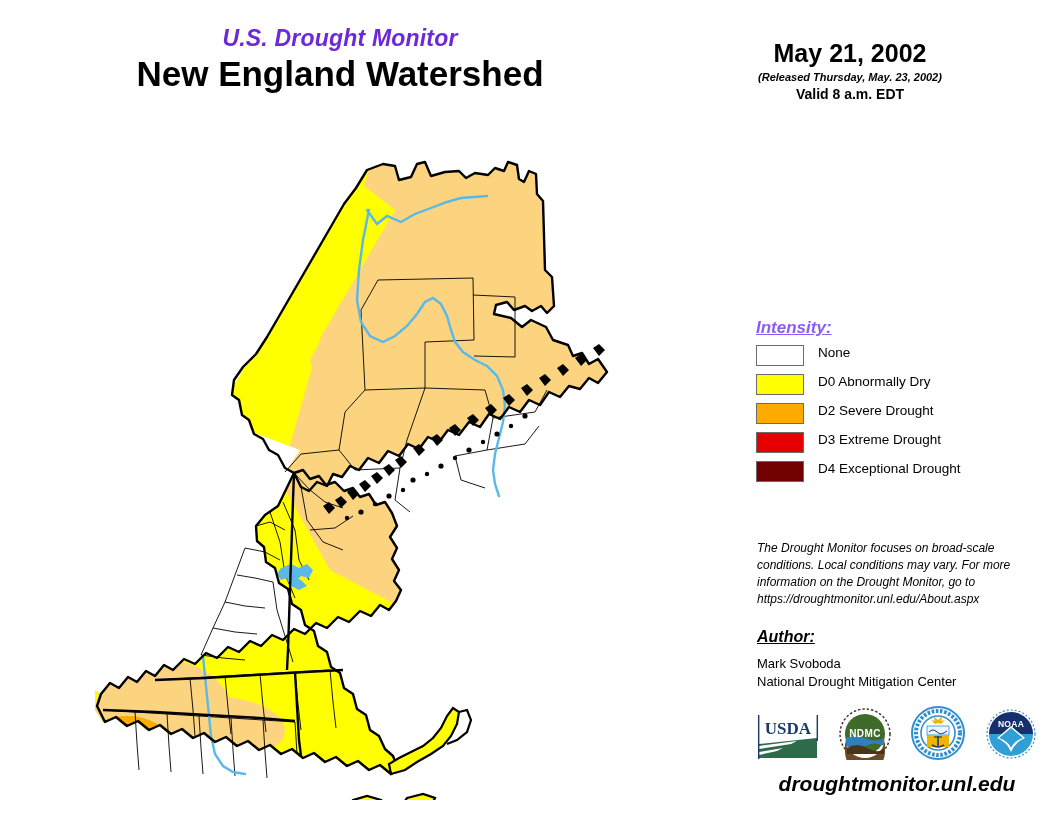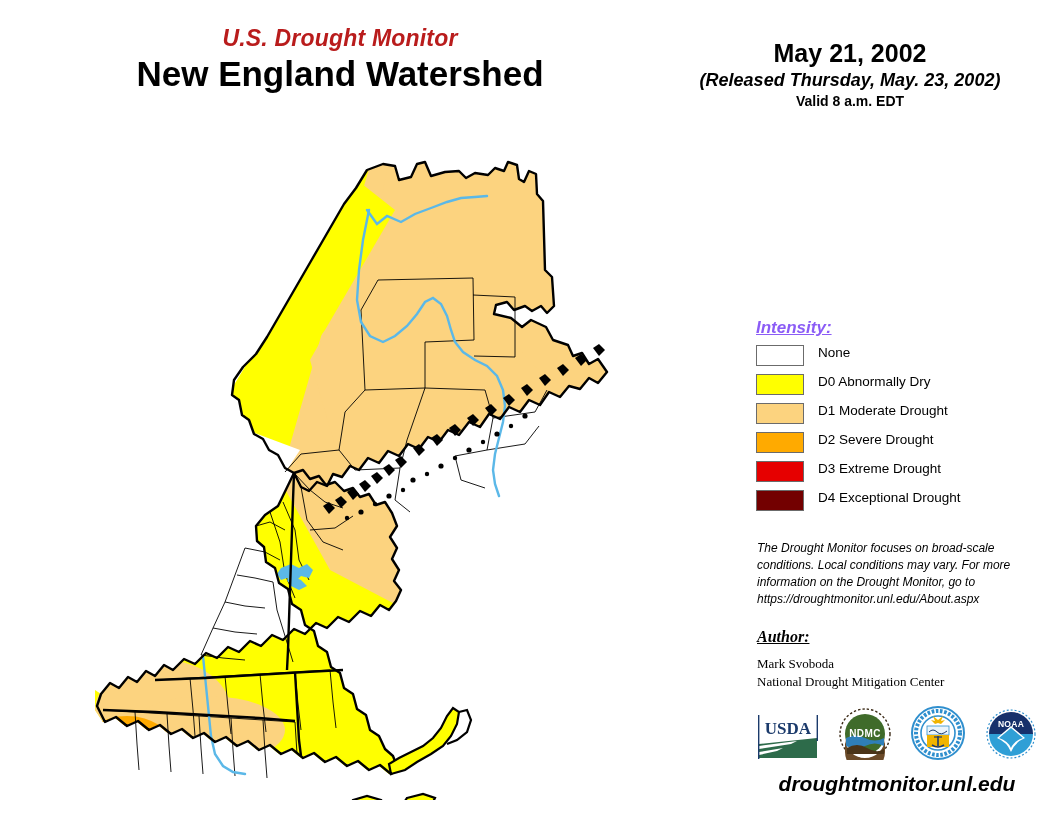--- a/index.html
+++ b/index.html
@@ -23,21 +23,21 @@
     position: absolute;
     left: 60px;
     top: 26px;
     width: 560px;
     text-align: center;
   }
   #dm-supertitle {
     font-size: 23px;
     font-weight: bold;
     font-style: italic;
-    color: #b91c1c;
+    color: #6d28d9;
     letter-spacing: 0.2px;
     line-height: 1.05;
   }
   #dm-maptitle {
     font-size: 35px;
     font-weight: bold;
     color: #000000;
     line-height: 1.15;
     margin-top: 4px;
     white-space: nowrap;
@@ -49,21 +49,21 @@
     width: 320px;
     text-align: center;
   }
   #dm-date {
     font-size: 25px;
     font-weight: bold;
     color: #000000;
     line-height: 1.1;
   }
   #dm-released {
-    font-size: 18px;
+    font-size: 11px;
     font-weight: bold;
     font-style: italic;
     color: #000000;
     margin-top: 3px;
     line-height: 1.1;
   }
   #dm-valid {
     font-size: 14px;
     font-weight: bold;
     color: #000000;
@@ -126,21 +126,20 @@
     color: #000000;
     line-height: 1.42;
   }
 
   
   #author-block {
     position: absolute;
     left: 757px;
     top: 628px;
     width: 270px;
-    font-family: Liberation Serif, serif;
   }
   #author-title {
     font-size: 16px;
     font-style: italic;
     font-weight: bold;
     text-decoration: underline;
     color: #000000;
     margin-bottom: 9px;
   }
   .author-line {
@@ -447,24 +446,20 @@
     <div class="legend-row">
       <div class="legend-swatch" style="background:#ffffff"></div>
       <div class="legend-label">None</div>
     </div>
 
     <div class="legend-row">
       <div class="legend-swatch" style="background:#ffff00"></div>
       <div class="legend-label">D0 Abnormally Dry</div>
     </div>
 
-    <div class="legend-row">
-      <div class="legend-swatch" style="background:#fcd37f"></div>
-      <div class="legend-label">D1 Moderate Drought</div>
-    </div>
 
     <div class="legend-row">
       <div class="legend-swatch" style="background:#ffaa00"></div>
       <div class="legend-label">D2 Severe Drought</div>
     </div>
 
     <div class="legend-row">
       <div class="legend-swatch" style="background:#e60000"></div>
       <div class="legend-label">D3 Extreme Drought</div>
     </div>

